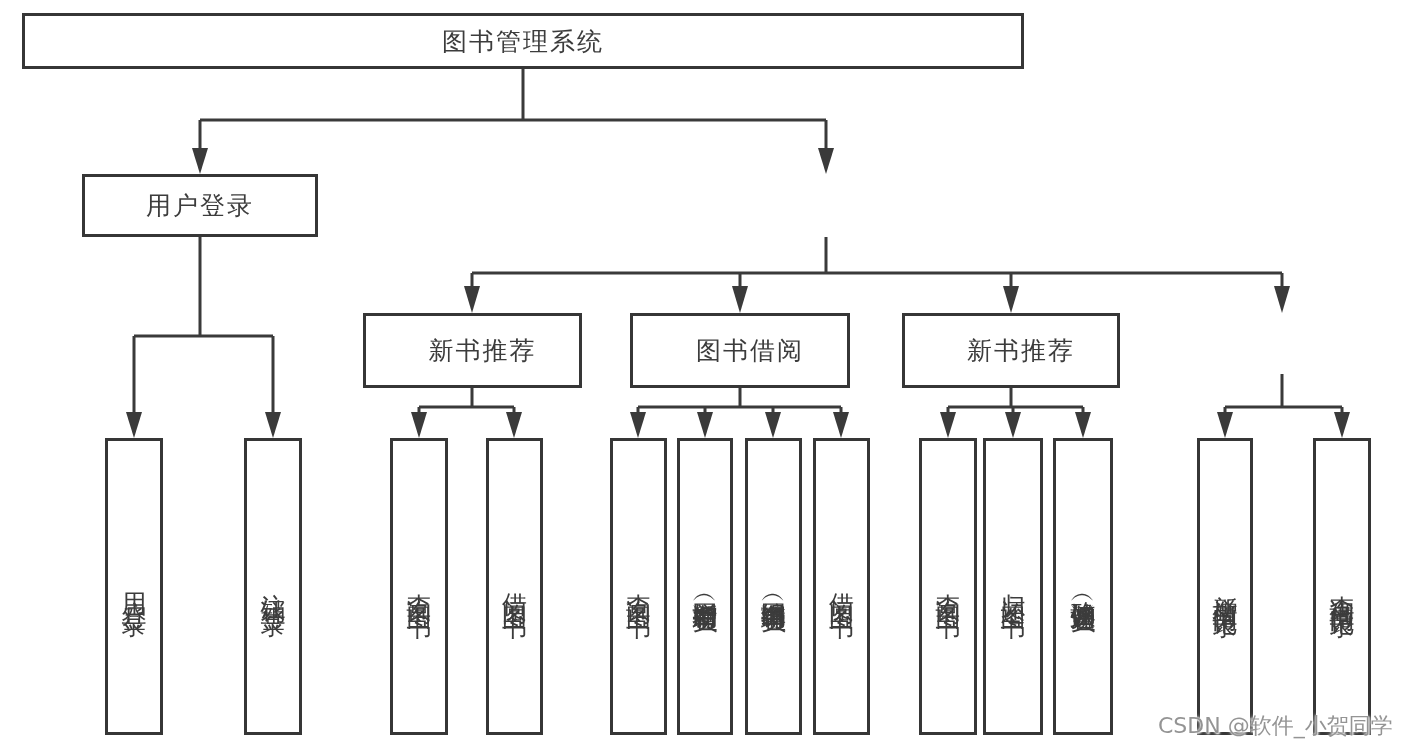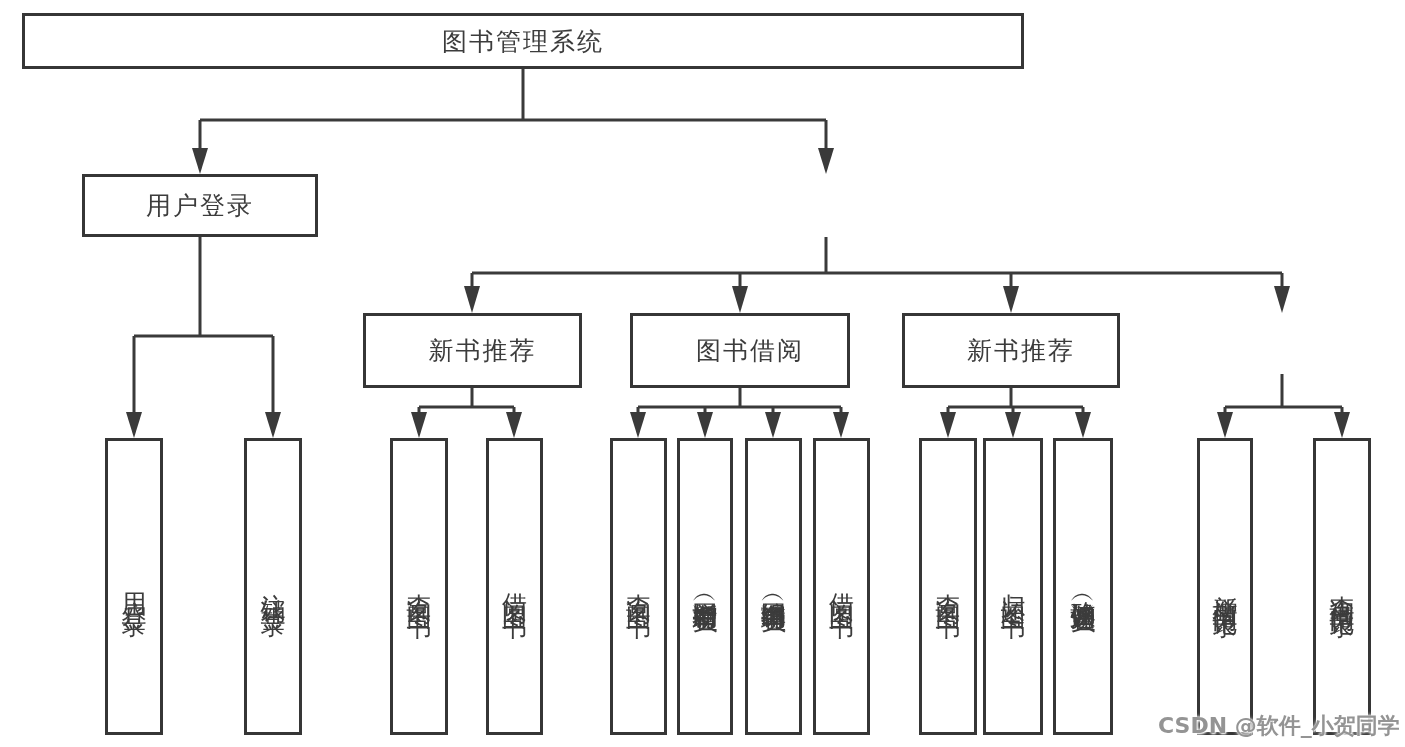--- a/index.html
+++ b/index.html
@@ -74,21 +74,20 @@
   .leaf-13 { left: 1313px; width: 58px; }
   .watermark {
     position: absolute;
     left: 1158px;
     top: 711px;
     z-index: 3;
     font-size: 22px;
     color: #949494;
     text-shadow: 0 0 2px #ffffff, 0 0 4px #ffffff, 1px 1px 2px #ffffff;
     white-space: nowrap;
-    font-weight: bold;
   }
 </style>
 </head>
 <body>
 
 <div id="stage">
 
   <svg id="wires" viewBox="0 0 1405 747" xmlns="http://www.w3.org/2000/svg">
     <g>
       <path d="M523,69 V120 M200,120 H826 M200,120 V150 M826,120 V150"></path>

